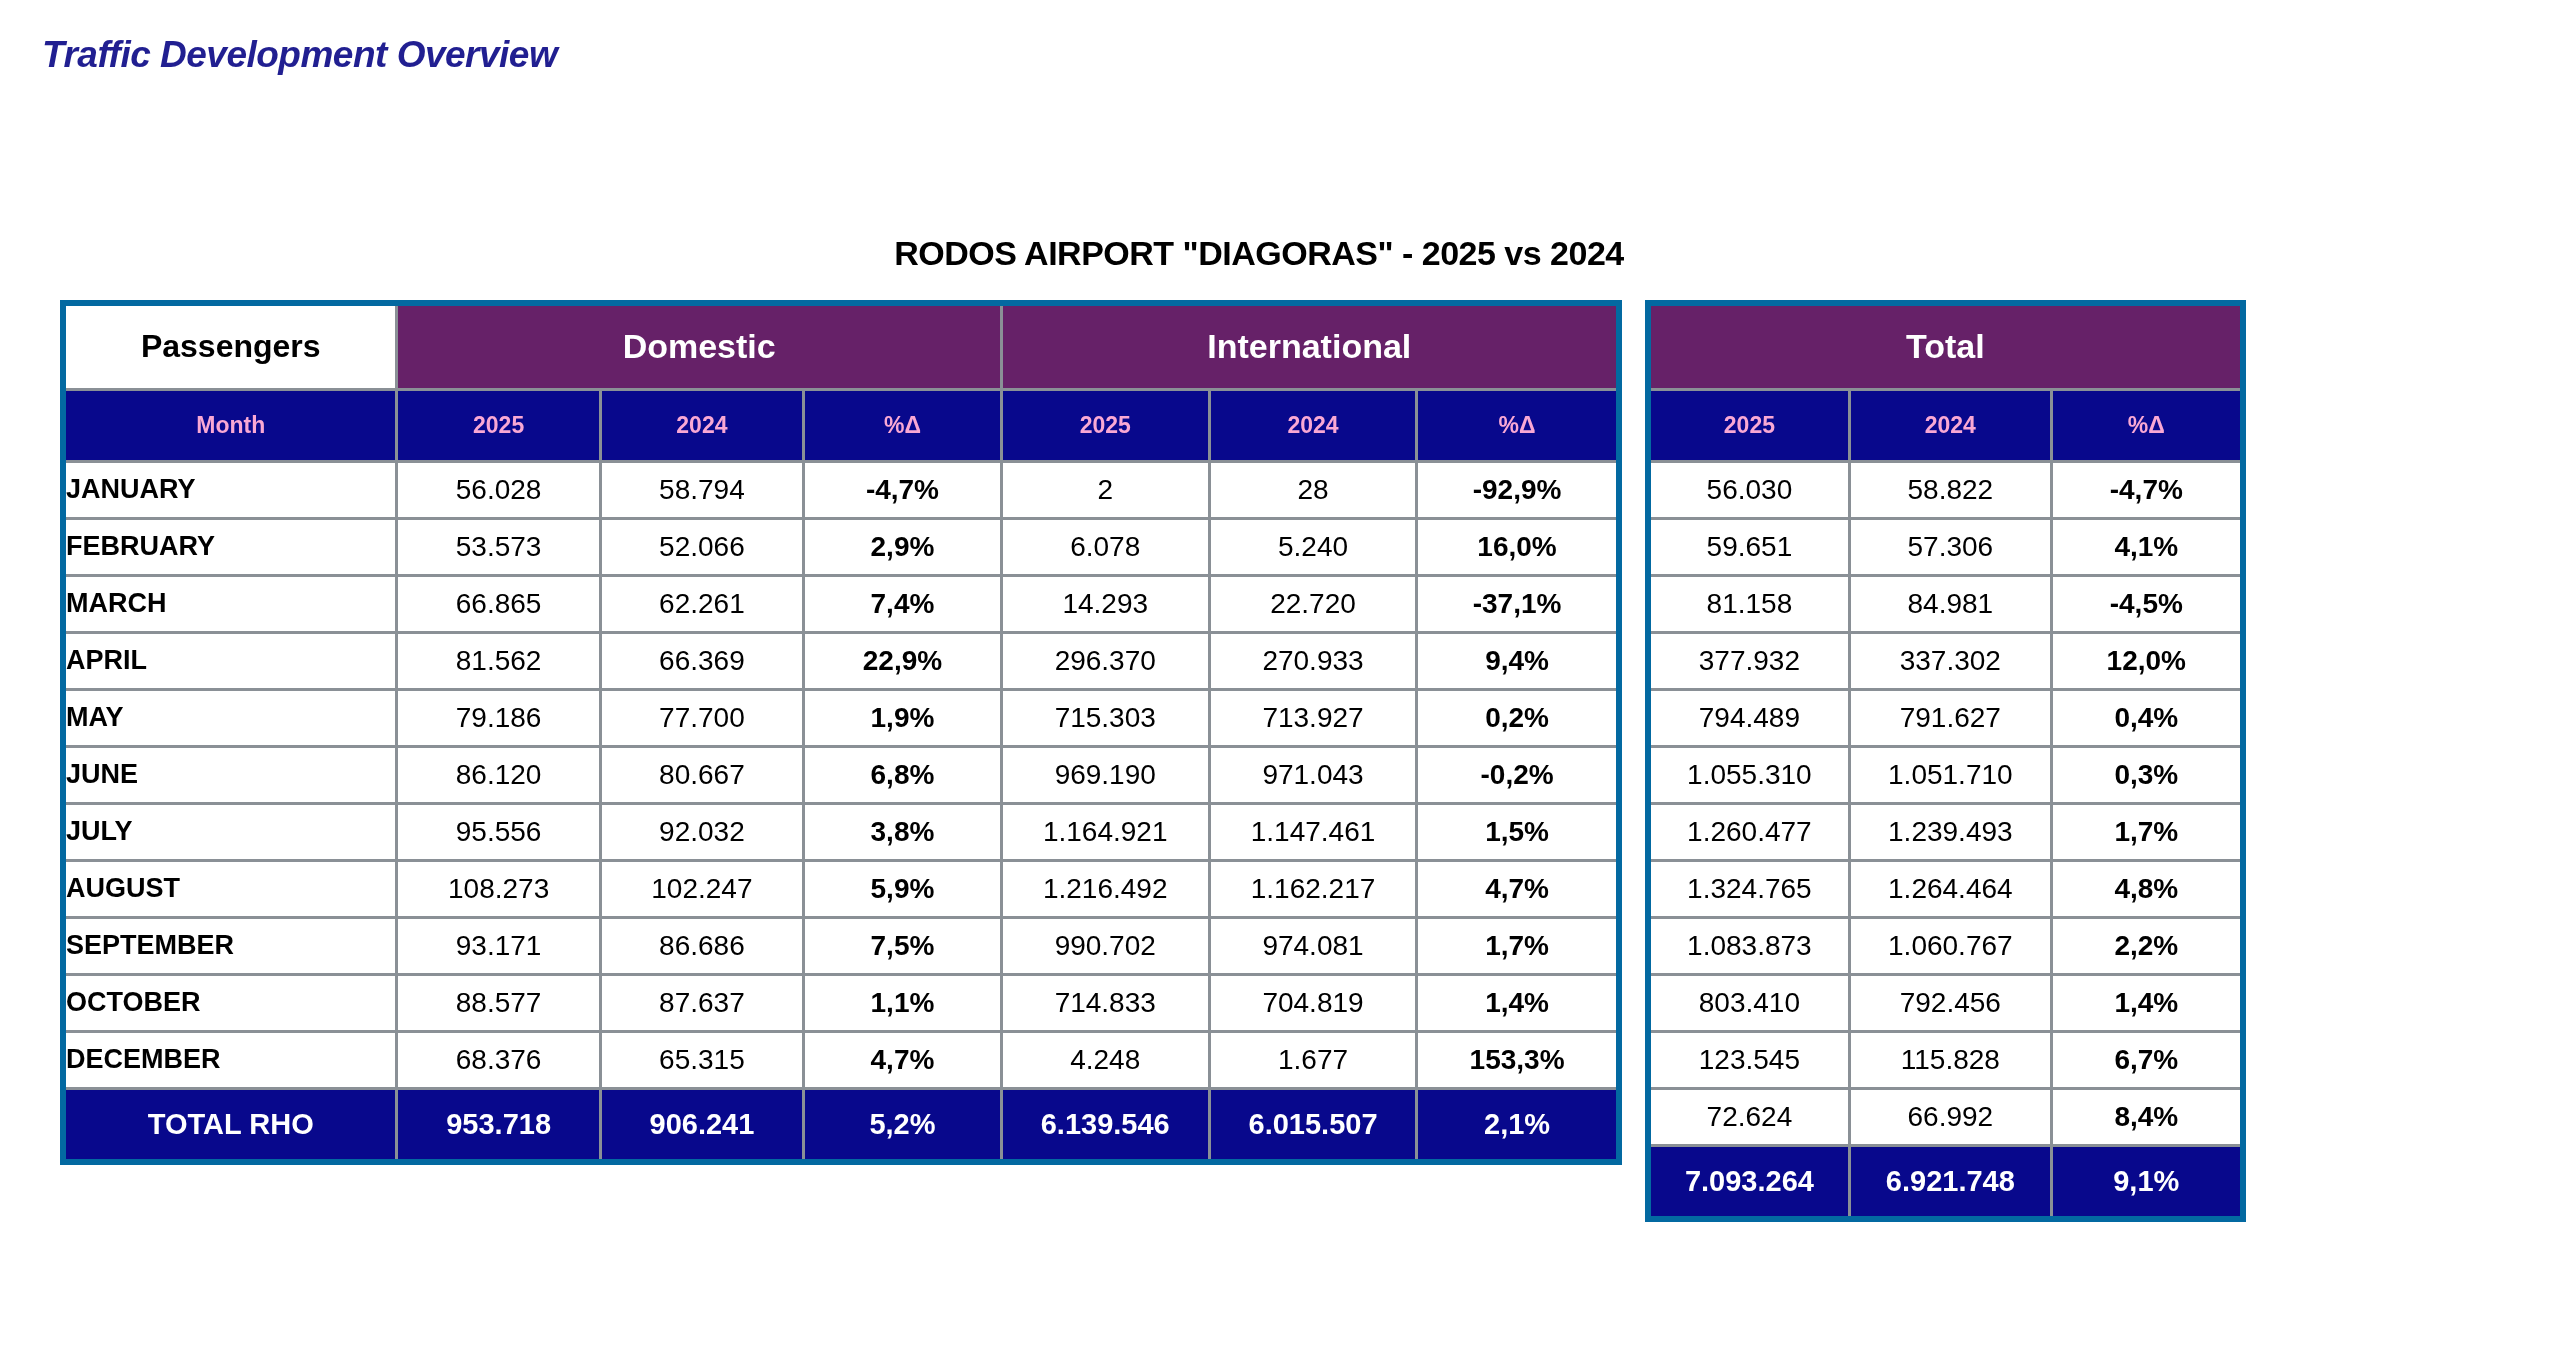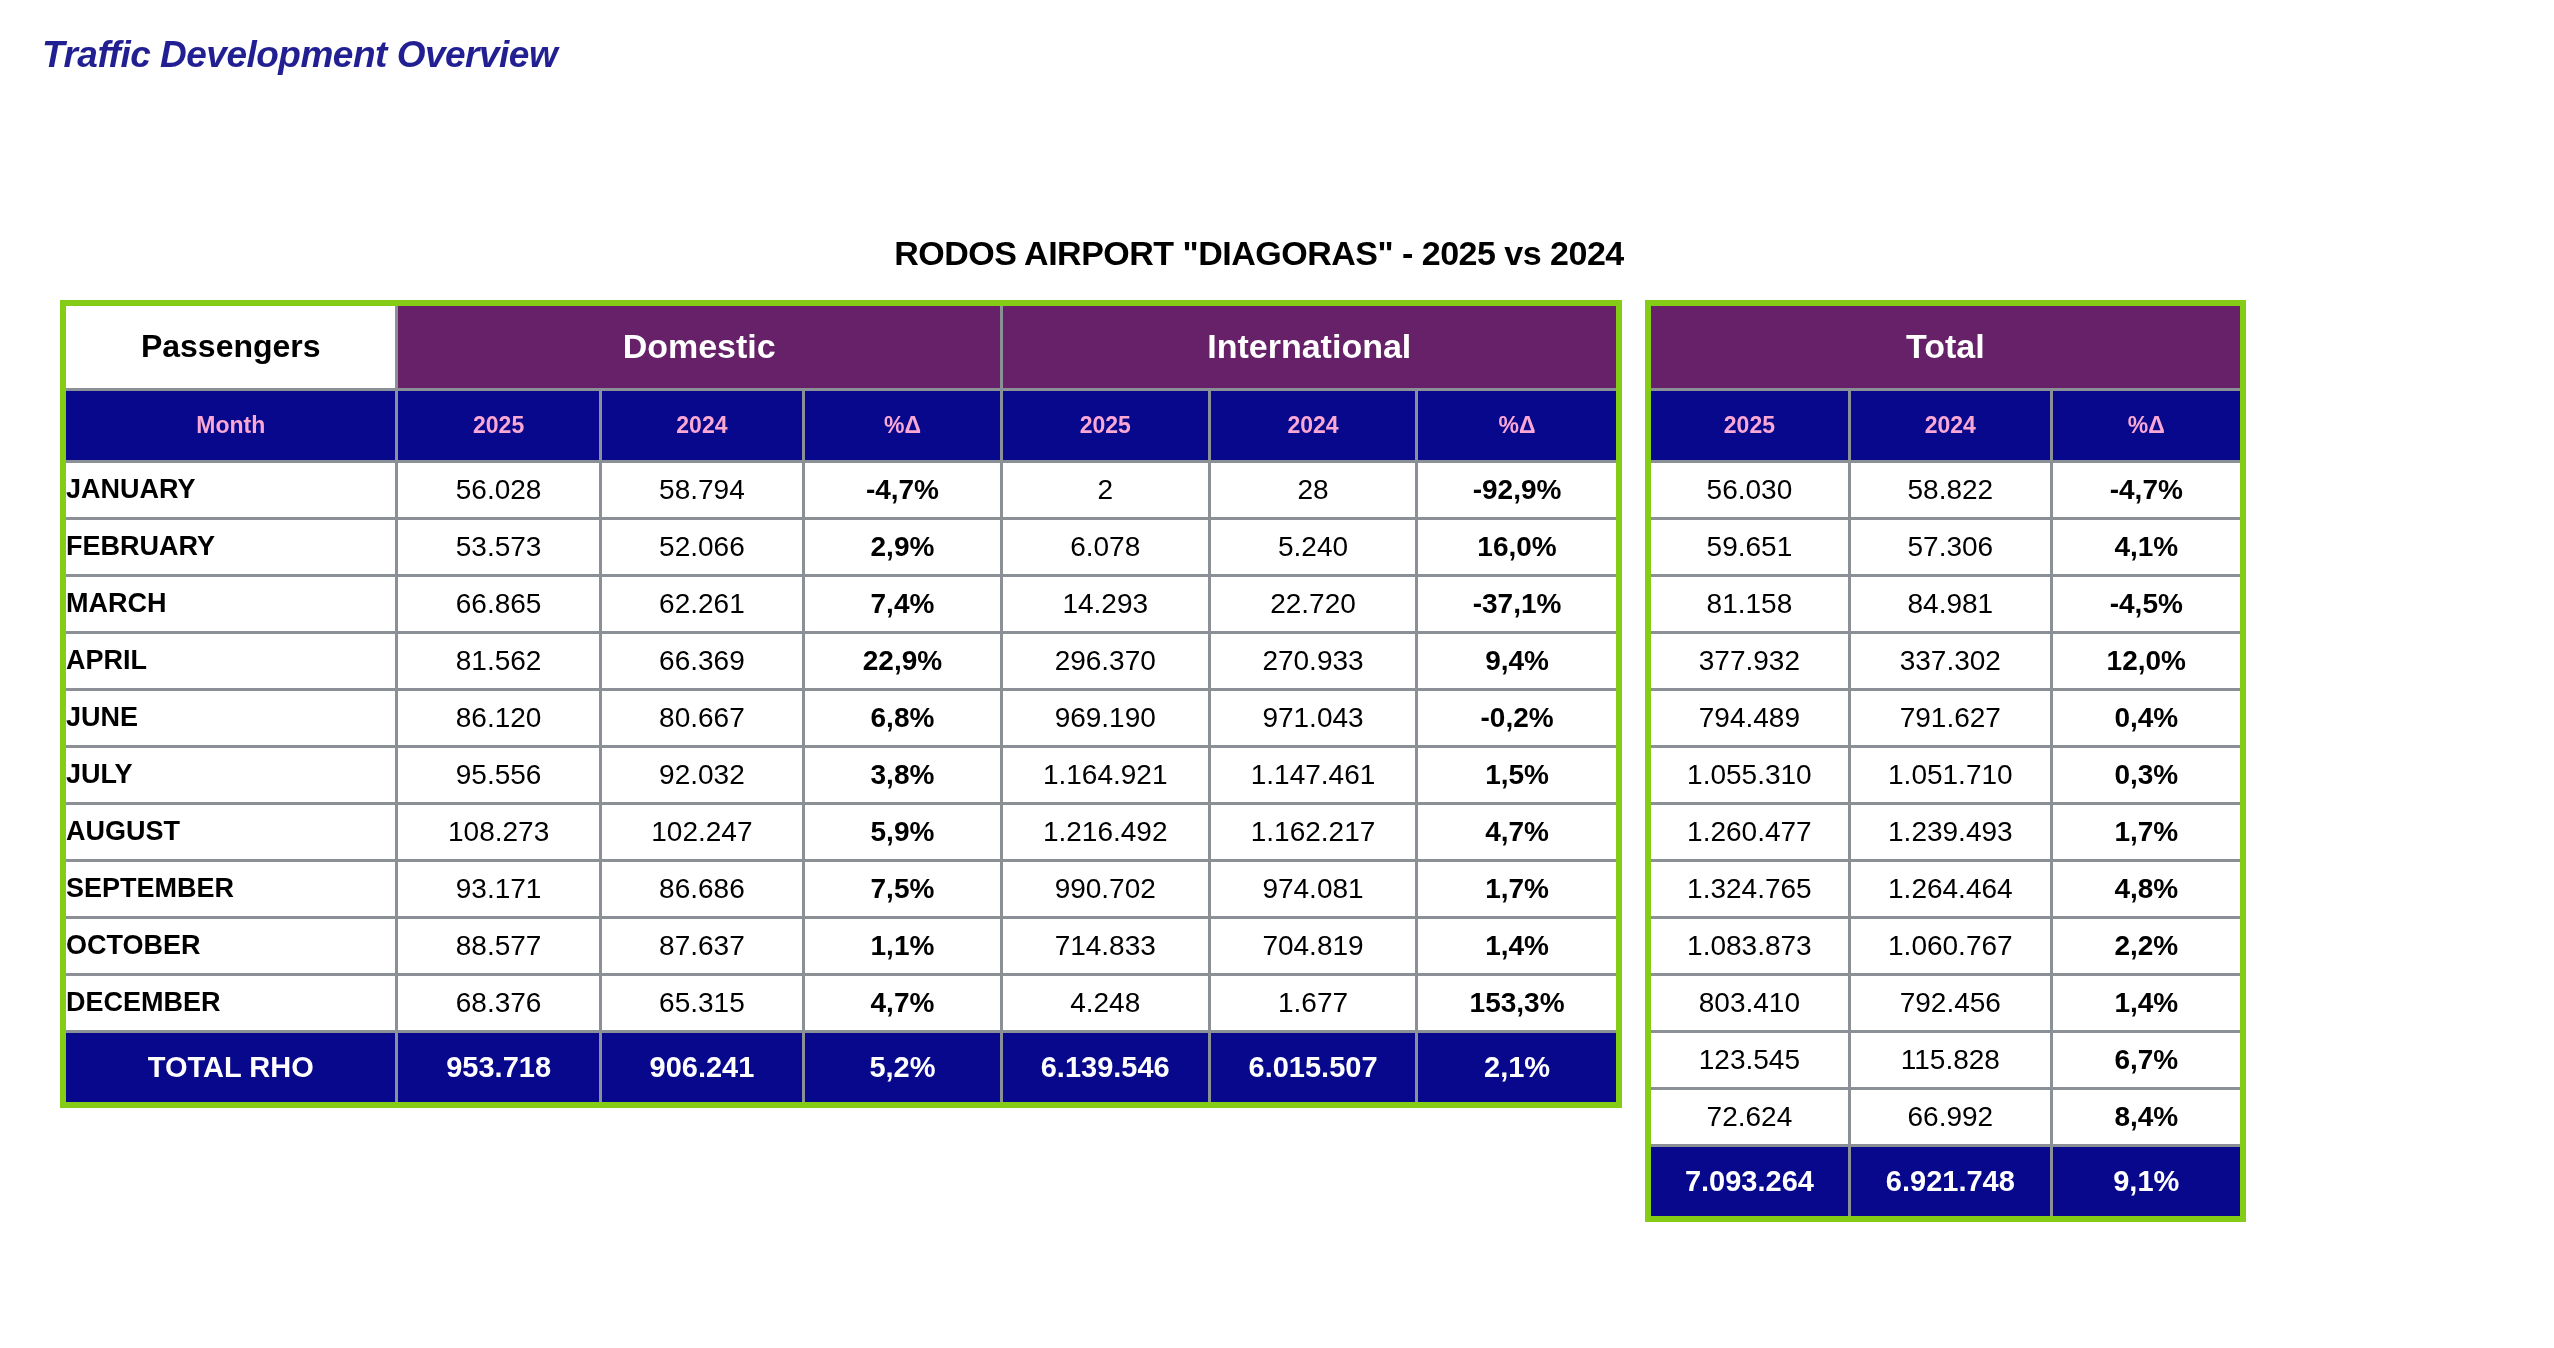--- a/index.html
+++ b/index.html
@@ -74,21 +74,21 @@
     left: 60px;
     top: 300px;
     display: flex;
     gap: 23px;
     align-items: flex-start;
   }
   table.grid {
     border-collapse: collapse;
     table-layout: fixed;
     background: #ffffff;
-    border: 6px solid #84cc16;
+    border: 6px solid #0369a1;
   }
   table.grid th, table.grid td {
     border: 3px solid #8a9096;
     overflow: hidden;
     white-space: nowrap;
     padding: 0;
   }
   tr.group-row { height: 86px; }
   tr.sub-row   { height: 72px; }
   tbody tr     { height: 57px; }
@@ -211,20 +211,29 @@
           <tr>
     <td class="month">APRIL</td>
     <td class="num">81.562</td>
     <td class="num">66.369</td>
     <td class="pct">22,9%</td>
     <td class="num">296.370</td>
     <td class="num">270.933</td>
     <td class="pct">9,4%</td>
   </tr>
           <tr>
+    <td class="month">MAY</td>
+    <td class="num">79.186</td>
+    <td class="num">77.700</td>
+    <td class="pct">1,9%</td>
+    <td class="num">715.303</td>
+    <td class="num">713.927</td>
+    <td class="pct">0,2%</td>
+  </tr>
+          <tr>
     <td class="month">JUNE</td>
     <td class="num">86.120</td>
     <td class="num">80.667</td>
     <td class="pct">6,8%</td>
     <td class="num">969.190</td>
     <td class="num">971.043</td>
     <td class="pct">-0,2%</td>
   </tr>
           <tr>
     <td class="month">JULY</td>

